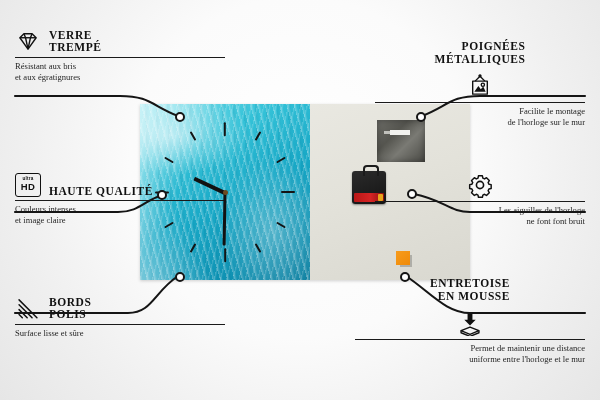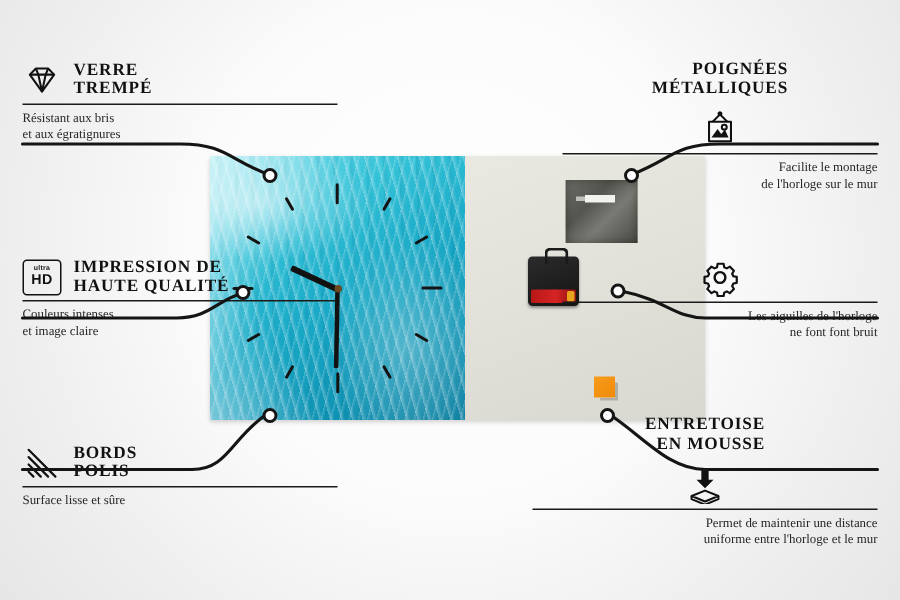--- a/index.html
+++ b/index.html
@@ -158,21 +158,21 @@
     <g fill="#ffffff" stroke="#151515" stroke-width="2">
       <circle cx="180" cy="117" r="4"></circle>
       <circle cx="162" cy="195" r="4"></circle>
       <circle cx="180" cy="277" r="4"></circle>
       <circle cx="421" cy="117" r="4"></circle>
       <circle cx="412" cy="194" r="4"></circle>
       <circle cx="405" cy="277" r="4"></circle>
     </g>
   </svg>
 
-  <div class="feat left" style="left:15px;top:40px;">
+  <div class="feat left" style="left:15px;top:28px;">
     <div class="head">
       <span class="ico">
         <svg viewBox="0 0 32 32" fill="none" stroke="currentColor" stroke-width="1.7" stroke-linejoin="round">
           <path d="M6 12 L11 7 H21 L26 12 L16 26 Z"></path>
           <path d="M6 12 H26"></path>
             <path d="M11 7 L13 12 L16 26"></path>
             <path d="M21 7 L19 12 L16 26"></path>
         </svg>
       </span>
       <span class="title">
@@ -187,21 +187,21 @@
     </div>
   </div>
 
   <div class="feat left" style="left:15px;top:172px;">
     <div class="head">
       <span class="hdicon">
         <span class="u">ultra</span>
         <span class="h">HD</span>
       </span>
       <span class="title">
-        <span>IMPRESSION DE</span><br>
+        <br>
         <span>HAUTE QUALITÉ</span>
       </span>
     </div>
     <div class="rule"></div>
     <div class="sub">
       <span>Couleurs intenses</span><br>
       <span>et image claire</span>
     </div>
   </div>
 

